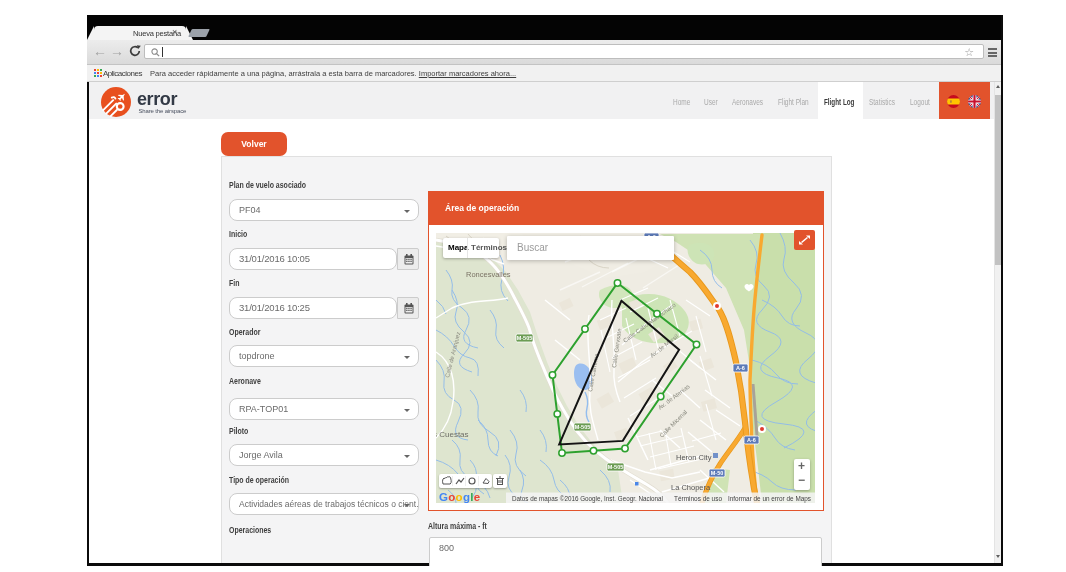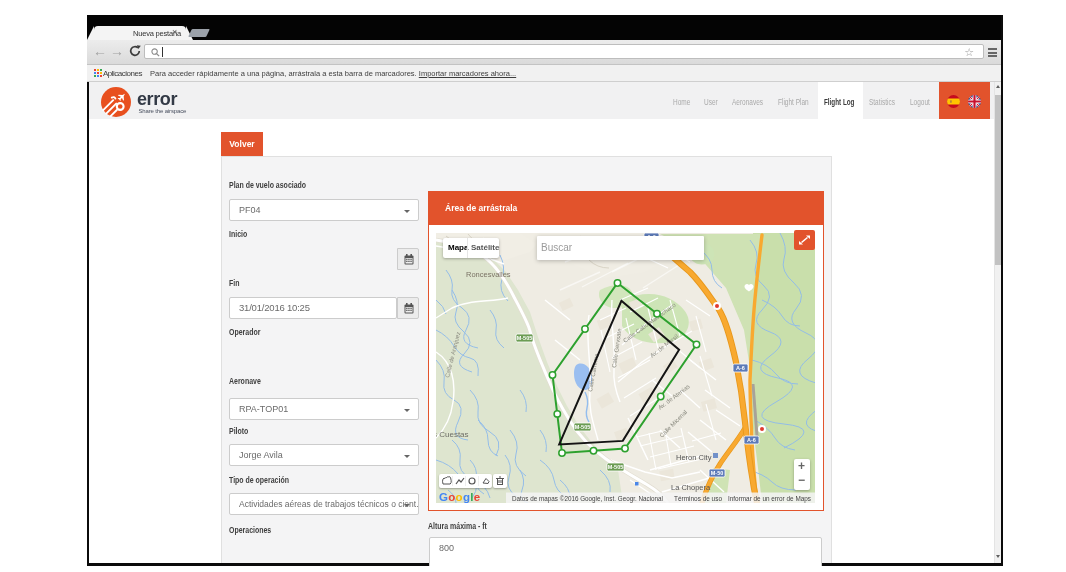--- a/index.html
+++ b/index.html
@@ -38,24 +38,24 @@
   #tagline { left:51.5px; top:92.5px; font-size:6px; letter-spacing:-0.15px; color:#4a5160; }
   .nav { top:82px; font-size:9px; color:#a9a9a9; display:inline-block; transform:scaleX(0.72); transform-origin:0 0; }
   #flg { left:731px; top:67px; width:45px; height:37px; background:#fff; }
   #flgtxt { left:737.3px; top:81.5px; font-size:9px; color:#3b3b3b; font-weight:bold; display:inline-block; transform:scaleX(0.7); transform-origin:0 0; }
   #flags { left:852px; top:67px; width:51px; height:37px; background:#e2532c; }
   
   #sbar { left:907px; top:67px; width:7px; height:481px; background:#f1f1f1; border-left:1px solid #e4e4e4; }
   #sthumb { left:908px; top:80px; width:6px; height:170px; background:#c2c2c2; }
   .sarr { width:0; height:0; border-left:2.5px solid transparent; border-right:2.5px solid transparent; }
   
-  #volver { left:134px; top:117px; width:42px; height:24px; background:#e2532c; color:#fff; font-size:8.5px; font-weight:bold; line-height:24px; text-align:center; }
+  #volver { left:134px; top:117px; width:66px; height:24px; background:#e2532c; color:#fff; font-size:8.5px; font-weight:bold; line-height:24px; text-align:center;border-radius:7px; }
   #panel { left:134px; top:141px; width:611px; height:407px; background:#f4f4f5; border:1px solid #e0e0e0; border-bottom:none; }
   .lbl { left:142px; font-size:8.5px; font-weight:bold; color:#3f3f3f; display:inline-block; transform:scaleX(0.82); transform-origin:0 0; white-space:nowrap; }
-  .inp { left:142px; width:190px; height:22px; background:#fff; border:1px solid #ccc; border-radius:2px; font-size:9px; color:#6b6b6b; line-height:20px; padding-left:9px; white-space:nowrap; overflow:hidden; }
+  .inp { left:142px; width:190px; height:22px; background:#fff; border:1px solid #ccc; border-radius:8px; font-size:9px; color:#6b6b6b; line-height:20px; padding-left:9px; white-space:nowrap; overflow:hidden; }
   .sel:after { content:""; position:absolute; right:8px; top:9.5px; border-left:3px solid transparent; border-right:3px solid transparent; border-top:3.5px solid #666; }
   .dt { width:168px; font-size:9.5px; letter-spacing:-0.2px; }
   .cal { width:22px; height:22px; background:#ececec; border:1px solid #ccc; border-radius:0 2px 2px 0; }
   #tag { left:142px; top:530px; width:190px; height:18px; background:#e2532c; color:#fff; font-size:8px; line-height:19px; text-align:center; }
   
   #card { left:341px; top:176px; width:396px; height:320px; background:#fff; border:1px solid #e2532c; }
   #cardhead { left:341px; top:176px; width:396px; height:34px; background:#e2532c; color:#fff; font-size:8.5px; font-weight:bold; line-height:34px; padding-left:17px; }
   #mapbox { left:349px; top:218px; width:379px; height:270px; background:#fca5a5; overflow:hidden; }
   #altlbl { left:341px; top:506px; }
   #altinp { left:342px; top:522px; width:393px; height:31px; border-radius:2px; }
@@ -163,20 +163,21 @@
   <div id="sthumb" class="abs"></div>
   <div class="sarr abs" style="left:908.5px;top:70px;border-bottom:3.5px solid #606060;"></div>
   <div class="sarr abs" style="left:908.5px;top:540px;border-top:3.5px solid #606060;"></div>
 
   <div id="panel" class="abs"></div>
   <div id="volver" class="abs">Volver</div>
 
   <span class="lbl abs" style="top:165px;">Plan de vuelo asociado</span>
   <div class="inp sel abs" style="top:184px;">PF04</div>
   <span class="lbl abs" style="top:214px;">Inicio</span>
+  <div class="inp dt abs" style="top:233px;">31/01/2016 10:05</div>
   <div class="cal abs" style="left:310px;top:233px;">
       <svg class="abs" style="left:5.5px;top:5px;" width="10" height="11" viewBox="0 0 10 11">
         <rect x="0.5" y="1.5" width="9" height="9" rx="1" fill="#555"></rect>
         <rect x="2" y="0" width="1.6" height="2.6" fill="#555"></rect>
         <rect x="6.4" y="0" width="1.6" height="2.6" fill="#555"></rect>
         <rect x="1.5" y="4" width="7" height="5.5" fill="#ececec"></rect>
         <g fill="#555">
           <rect x="2.2" y="4.7" width="1.3" height="1.3"></rect>
           <rect x="4.3" y="4.7" width="1.3" height="1.3"></rect>
           <rect x="6.4" y="4.7" width="1.3" height="1.3"></rect>
@@ -198,30 +199,31 @@
           <rect x="2.2" y="4.7" width="1.3" height="1.3"></rect>
           <rect x="4.3" y="4.7" width="1.3" height="1.3"></rect>
           <rect x="6.4" y="4.7" width="1.3" height="1.3"></rect>
           <rect x="2.2" y="6.7" width="1.3" height="1.3"></rect>
           <rect x="4.3" y="6.7" width="1.3" height="1.3"></rect>
           <rect x="6.4" y="6.7" width="1.3" height="1.3"></rect>
         </g>
       </svg>
     </div>
   <span class="lbl abs" style="top:312px;">Operador</span>
+  <div class="inp sel abs" style="top:330px;">topdrone</div>
   <span class="lbl abs" style="top:361px;">Aeronave</span>
   <div class="inp sel abs" style="top:383px;">RPA-TOP01</div>
   <span class="lbl abs" style="top:411px;">Piloto</span>
   <div class="inp sel abs" style="top:429px;">Jorge Avila</div>
   <span class="lbl abs" style="top:460px;">Tipo de operación</span>
   <div class="inp sel abs" style="top:478px;font-size:8.5px;padding-right:16px;">Actividades aéreas de trabajos técnicos o cient..</div>
   <span class="lbl abs" style="top:510px;">Operaciones</span>
 
   <div id="card" class="abs"></div>
-  <div id="cardhead" class="abs">Área de arrástrala</div>
+  <div id="cardhead" class="abs">Área de operación</div>
   <div id="mapbox" class="abs">
   <svg width="379" height="270" viewBox="436 233 379 270" font-family="Liberation Sans, sans-serif">
 
     <rect x="436" y="233" width="379" height="270" fill="#efece3"></rect>
 
     <path d="M436,239 L470,246 L488,254 L506,272 L518,290 L530,312 L538,337 L547,362 L557,386 L567,406 L579,426 L593,444 L607,458 L618,470 L623,503 L436,503 Z" fill="#dee5cf"></path>
 
     <path d="M436,233 L545,233 L530,252 L505,260 L470,248 L436,240 Z" fill="#f1eee5"></path>
     <path d="M520,233 L668,233 L670,258 L645,272 L605,278 L568,262 L540,246 Z" fill="#f0ede4"></path>
     <g stroke="#d9d4c6" stroke-width="1" fill="none">
@@ -423,24 +425,24 @@
     <g font-size="7.2" fill="#424242">
       <text x="512" y="500.5" textLength="151" lengthAdjust="spacingAndGlyphs">Datos de mapas ©2016 Google, Inst. Geogr. Nacional</text>
       <text x="674" y="500.5" textLength="48" lengthAdjust="spacingAndGlyphs">Términos de uso</text>
       <text x="728" y="500.5" textLength="83" lengthAdjust="spacingAndGlyphs">Informar de un error de Maps</text>
     </g>
   </svg>
   </div>
 
   <div class="abs" id="mapctl" style="left:356px;top:223px;width:56px;height:20px;background:#fff;border-radius:2px;box-shadow:0 1px 3px rgba(0,0,0,0.3);font-size:8px;font-weight:bold;">
     <span class="abs" style="left:5px;top:5px;color:#000;">Mapa</span>
-    <span class="abs" style="left:28px;top:5px;color:#555;">Satélite</span>
+    <span class="abs" style="left:28px;top:5px;color:#555;">Términos</span>
     <div class="abs" style="left:24px;top:0;width:1px;height:20px;background:#e6e6e6;"></div>
   </div>
-  <div class="abs" style="left:420px;top:221px;width:167px;height:24px;background:#fff;border-radius:1px;box-shadow:0 1px 4px rgba(0,0,0,0.25);font-size:10px;color:#9b9b9b;line-height:24px;padding-left:4px;margin-left:30px;">Buscar</div>
+  <div class="abs" style="left:420px;top:221px;width:167px;height:24px;background:#fff;border-radius:1px;box-shadow:0 1px 4px rgba(0,0,0,0.25);font-size:10px;color:#9b9b9b;line-height:24px;padding-left:10px;">Buscar</div>
   <div class="abs" style="left:707px;top:215px;width:21px;height:20px;background:#e2532c;border-radius:2px;">
     <svg class="abs" style="left:4px;top:4px;" width="13" height="12" viewBox="0 0 13 12">
       <g stroke="#fff" stroke-width="1.6" fill="#fff">
           <line x1="3.5" y1="8.5" x2="9.5" y2="3.5"></line>
         </g>
       <path d="M8,1.5 L12,1.5 L12,5 Z" fill="#fff"></path>
         <path d="M1,7 L1,10.5 L5,10.5 Z" fill="#fff"></path>
     </svg>
   </div>
   <div class="abs" style="left:706.5px;top:444px;width:16px;height:31px;background:#fff;border-radius:2px;box-shadow:0 1px 3px rgba(0,0,0,0.3);color:#666;font-weight:bold;font-size:12px;text-align:center;">

